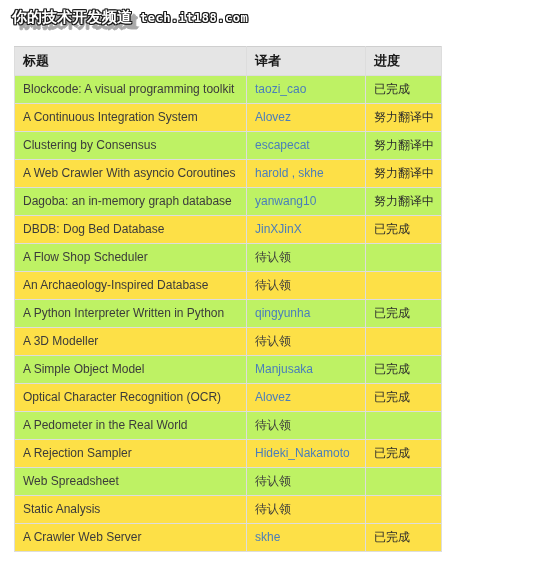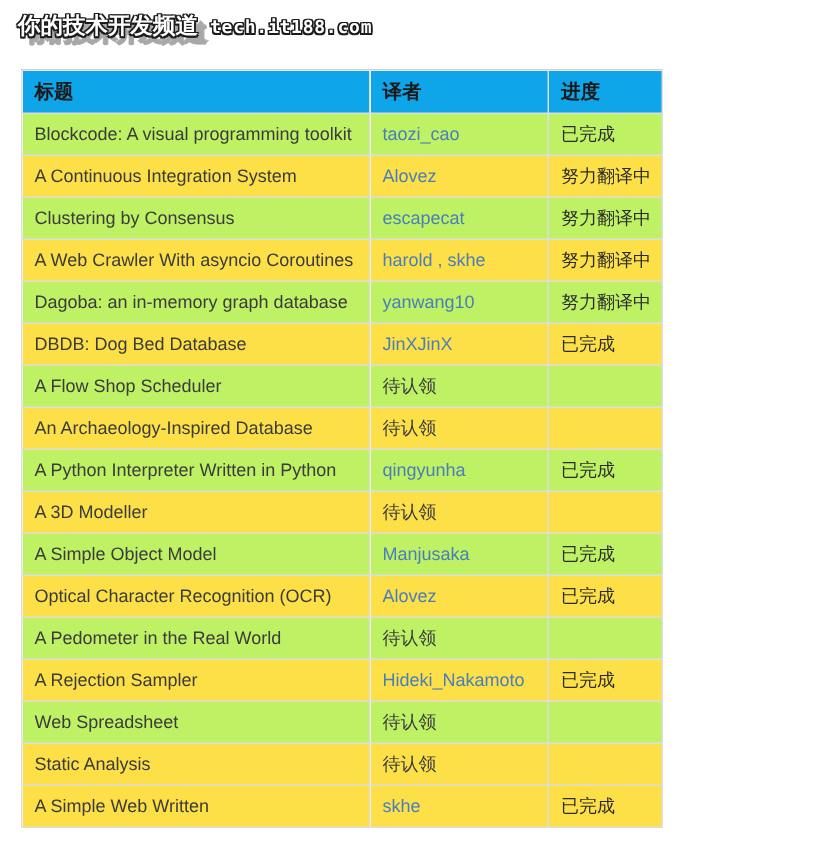--- a/index.html
+++ b/index.html
@@ -96,21 +96,21 @@
     line-height: 27px;
     text-align: left;
     vertical-align: middle;
     overflow: hidden;
     white-space: nowrap;
   }
   table.progress-table thead th {
     font-weight: bold;
     font-size: 13px;
     color: #1a1a1a;
-    background: #0ea5e9;
+    background: #e5e5e5;
     border-top: 1px solid #cfcfcf;
     border-bottom: 1px solid #dddddd;
     height: 28px;
     line-height: 28px;
     margin-top: 24px;
   }
   table.progress-table tbody tr.shaded td {
     background: #fde047;
   }
   table.progress-table tbody tr.plain td {
@@ -232,19 +232,19 @@
           <td><span class="cell-title">Web Spreadsheet</span></td>
           <td><span class="translator-plain">待认领</span></td>
           <td><span class="progress-text"></span></td>
         </tr>
         <tr class="shaded">
           <td><span class="cell-title">Static Analysis</span></td>
           <td><span class="translator-plain">待认领</span></td>
           <td><span class="progress-text"></span></td>
         </tr>
         <tr class="shaded">
-          <td><span class="cell-title">A Simple Web Written</span></td>
+          <td><span class="cell-title">A Crawler Web Server</span></td>
           <td><a class="translator-link">skhe</a></td>
           <td><span class="progress-text">已完成</span></td>
         </tr>
       </tbody>
   </table>
 </div>
 
 </body></html>

